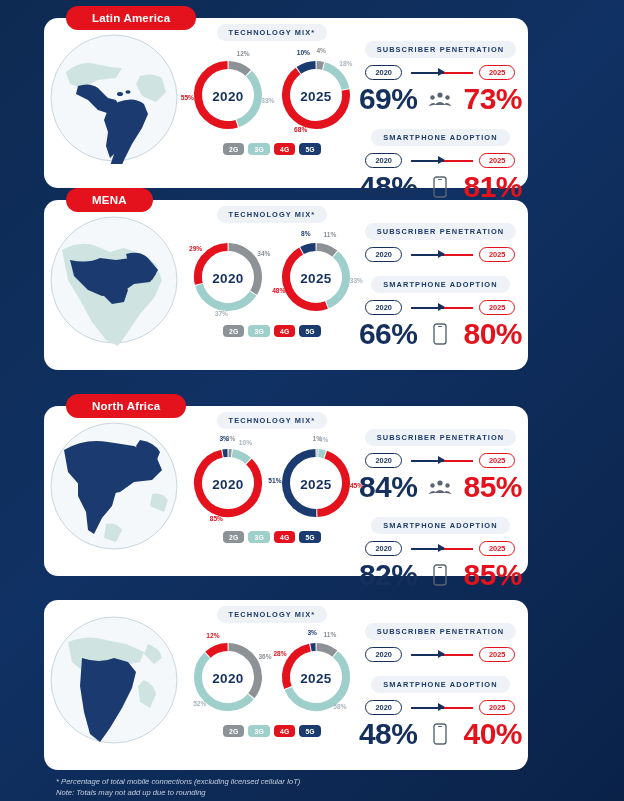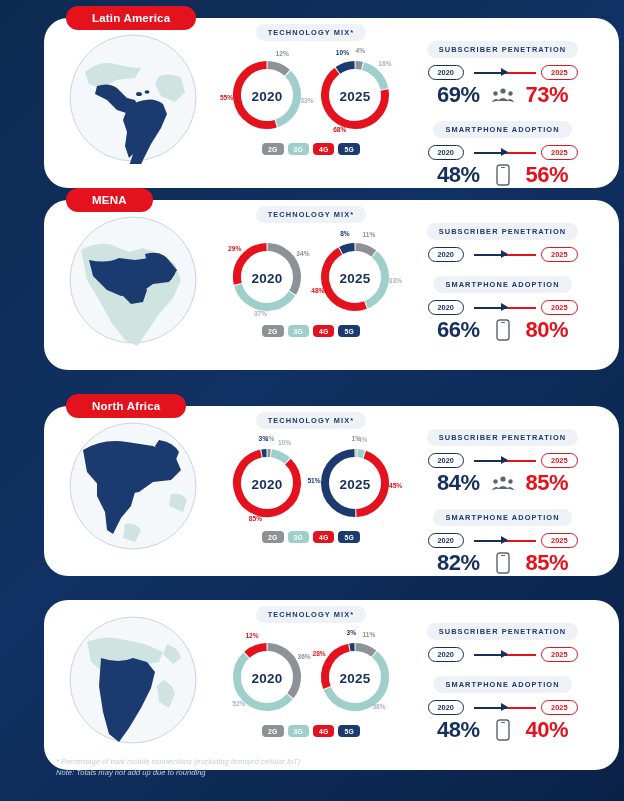--- a/index.html
+++ b/index.html
@@ -8,23 +8,23 @@
     font-family: "Liberation Sans", sans-serif;
     background: linear-gradient(135deg, #0d2a52 0%, #103163 45%, #0a2248 100%);
     position: relative;
     overflow: hidden;
   }
   .page { position: relative; width: 624px; height: 801px; padding: 0; }
 
   .card {
     position: absolute;
     left: 44px;
-    width: 575px;
+    width: 484px;
     background: #ffffff;
-    border-radius: 24px;
+    border-radius: 14px;
   }
   .card-1 { top: 18px; height: 170px; }
   .card-2 { top: 200px; height: 170px; }
   .card-3 { top: 406px; height: 170px; }
   .card-4 { top: 600px; height: 170px; }
 
   .region-badge {
     position: absolute;
     top: -12px;
     left: 22px;
@@ -107,21 +107,21 @@
     font-weight: bold;
     padding: 2.5px 6px;
     border-radius: 4px;
     letter-spacing: .2px;
   }
 
   
   .stats {
     flex: 1;
     padding-top: 20px;
-    padding-right: 14px;
+    padding-right: 6px;
     text-align: center;
   }
   .stat-block { margin-bottom: 2px; }
   .stat-block.second { margin-top: 10px; }
   .timeline {
     position: relative;
     width: 150px;
     height: 16px;
     margin: 7px auto 0;
   }
@@ -152,34 +152,34 @@
     border-bottom: 4.2px solid transparent;
   }
   .values {
     display: flex;
     align-items: center;
     justify-content: center;
     gap: 10px;
     margin-top: 1px;
   }
   .val {
-    font-size: 22px;
+    font-size: 30px;
     font-weight: bold;
     letter-spacing: -.5px;
     min-width: 56px;
   }
   .val-left { color: #15305c; text-align: right; }
   .val-right { color: #e3121c; text-align: left; }
   .mid-icon { width: 26px; height: 26px; display: flex; align-items: center; justify-content: center; }
 
   
   .footnote {
     position: absolute;
     left: 56px;
-    top: 756px;
+    top: 776px;
     color: #c3cfdf;
     font-size: 7.6px;
     font-style: italic;
     line-height: 1.5;
   }
 </style>
 </head>
 <body>
 
 <div class="page">
@@ -271,21 +271,21 @@
             <span class="yr-pill yr-2025">2025</span>
           </div>
           <div class="values">
             <span class="val val-left">48%</span>
             <span class="mid-icon">
               <svg width="14" height="22" viewBox="0 0 14 22">
                   <rect x="1" y="1" width="12" height="20" rx="2.5" fill="none" stroke="#5a6472" stroke-width="1.4"></rect>
                   <rect x="5" y="3" width="4" height="1" rx="0.5" fill="#5a6472"></rect>
                 </svg>
             </span>
-            <span class="val val-right">56%</span>
+            <span class="val val-right">81%</span>
           </div>
         </div>
       </div>
     </div>
   </div>
 
   <div class="card card-2">
     <div class="region-badge">MENA</div>
     <div class="card-body">
       <div class="globe-wrap">

